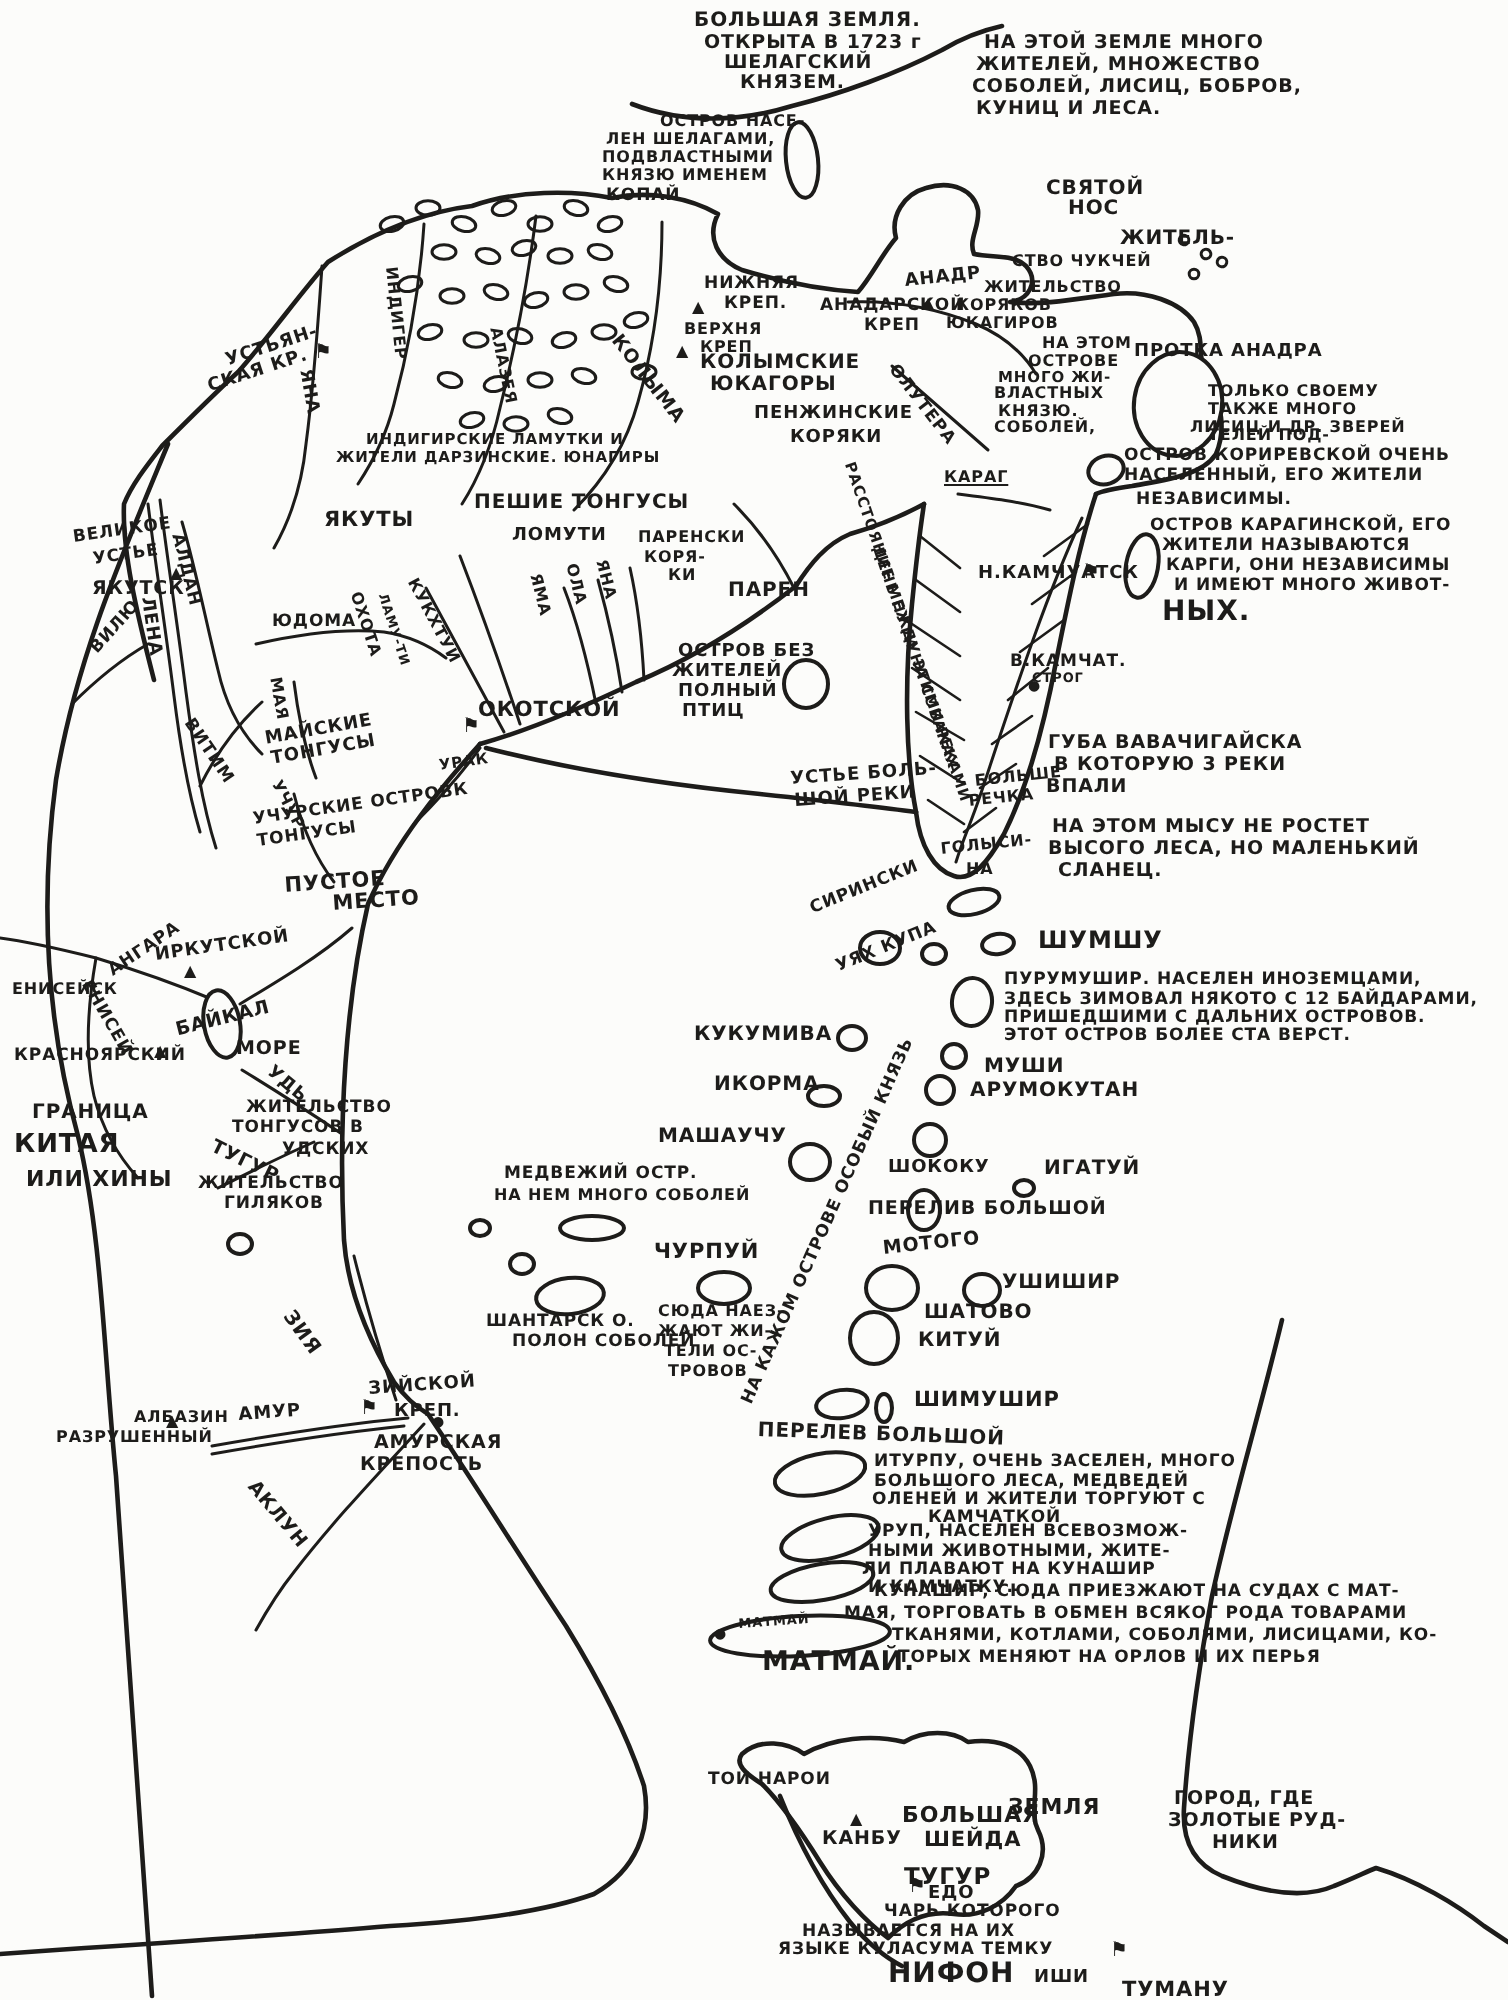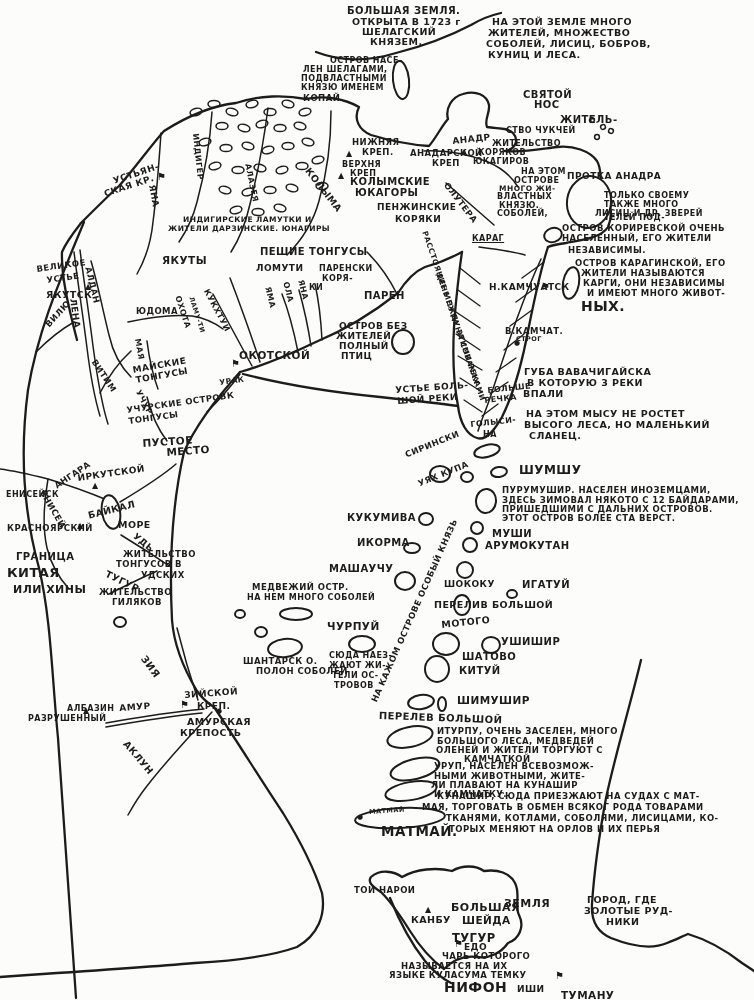--- a/index.html
+++ b/index.html
@@ -222,25 +222,25 @@
       <div class="lbl" style="left: 311px; top: 166px; font-size: 9.5px; transform: rotate(52deg);">КОЛЫМА</div>
       <div class="lbl" style="left: 342px; top: 161px; font-size: 8px;">ВЕРХНЯ</div>
       <div class="lbl" style="left: 350px; top: 170px; font-size: 8px;">КРЕП</div>
       <div class="lbl" style="left: 350px; top: 177px; font-size: 10px;">КОЛЫМСКИЕ</div>
       <div class="lbl" style="left: 355px; top: 188px; font-size: 10px;">ЮКАГОРЫ</div>
       <div class="lbl" style="left: 377px; top: 203px; font-size: 9px;">ПЕНЖИНСКИЕ</div>
       <div class="lbl" style="left: 395px; top: 215px; font-size: 9px;">КОРЯКИ</div>
       <div class="lbl" style="left: 162px; top: 255px; font-size: 10.5px;">ЯКУТЫ</div>
       <div class="lbl" style="left: 183px; top: 216px; font-size: 7.5px;">ИНДИГИРСКИЕ ЛАМУТКИ И</div>
       <div class="lbl" style="left: 168px; top: 225px; font-size: 7.5px;">ЖИТЕЛИ ДАРЗИНСКИЕ. ЮНАГИРЫ</div>
-      <div class="lbl" style="left: 237px; top: 247px; font-size: 10px; margin-left: 23px;">ПЕШИЕ ТОНГУСЫ</div>
+      <div class="lbl" style="left: 237px; top: 247px; font-size: 10px;">ПЕШИЕ ТОНГУСЫ</div>
       <div class="lbl" style="left: 256px; top: 264px; font-size: 9px;">ЛОМУТИ</div>
       <div class="lbl" style="left: 319px; top: 265px; font-size: 8px;">ПАРЕНСКИ</div>
       <div class="lbl" style="left: 322px; top: 275px; font-size: 8px;">КОРЯ-</div>
-      <div class="lbl" style="left: 309px; top: 284px; font-size: 8px;">КИ</div>
+      <div class="lbl" style="left: 334px; top: 284px; font-size: 8px;">КИ</div>
       <div class="lbl" style="left: 271px; top: 286px; font-size: 8px; transform: rotate(76deg);">ЯМА</div>
       <div class="lbl" style="left: 289px; top: 281px; font-size: 8px; transform: rotate(76deg);">ОЛА</div>
       <div class="lbl" style="left: 304px; top: 279px; font-size: 8px; transform: rotate(76deg);">ЯНА</div>
       <div class="lbl" style="left: 209px; top: 288px; font-size: 8px; transform: rotate(62deg);">КУКХТУИ</div>
       <div class="lbl" style="left: 181px; top: 295px; font-size: 8px; transform: rotate(72deg);">ОХОТА</div>
       <div class="lbl" style="left: 194px; top: 296px; font-size: 6.5px; transform: rotate(72deg);">ЛАМУ-ТИ</div>
       <div class="lbl" style="left: 239px; top: 350px; font-size: 10.5px;">ОКОТСКОЙ</div>
       <div class="lbl" style="left: 219px; top: 379px; font-size: 7.5px; transform: rotate(-8deg);">УРАК</div>
       <div class="lbl" style="left: 36px; top: 265px; font-size: 8.5px; transform: rotate(-8deg);">ВЕЛИКОЕ</div>
       <div class="lbl" style="left: 46px; top: 276px; font-size: 8.5px; transform: rotate(-8deg);">УСТЬЕ</div>

